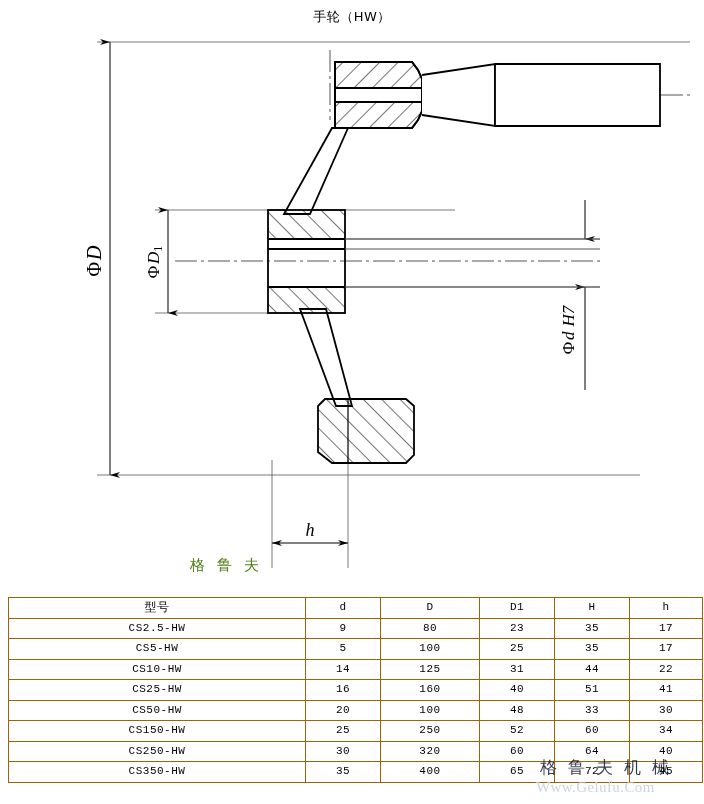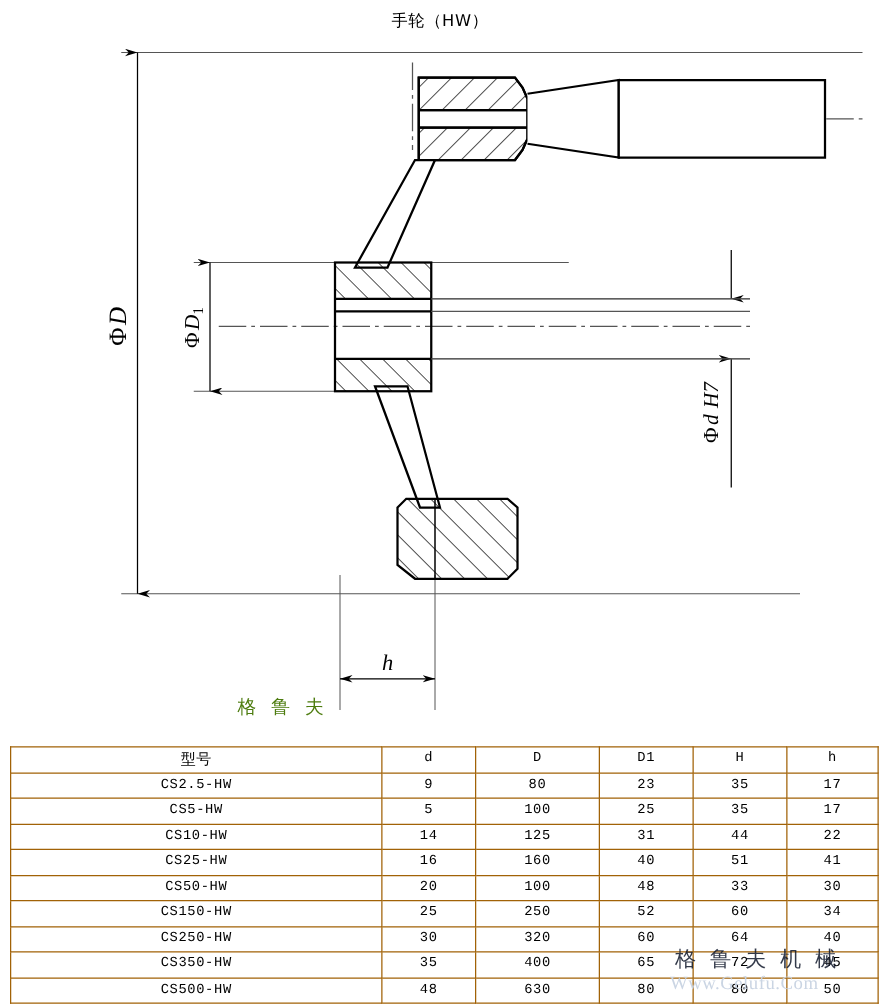--- a/index.html
+++ b/index.html
@@ -280,27 +280,19 @@
           <td class="c-h">40</td>
         </tr>
         <tr>
           <td class="model">CS350-HW</td>
           <td class="c-d">35</td>
           <td class="c-D">400</td>
           <td class="c-D1">65</td>
           <td class="c-H">72</td>
           <td class="c-h">45</td>
         </tr>
-        <tr>
-          <td class="model">CS500-HW</td>
-          <td class="c-d">48</td>
-          <td class="c-D">630</td>
-          <td class="c-D1">80</td>
-          <td class="c-H">80</td>
-          <td class="c-h">50</td>
-        </tr>
       </tbody>
   </table>
 </div>
 
 <div class="wm" id="wm-mid">格鲁夫</div>
 <div class="wm" id="wm-cn">格鲁夫机械</div>
 <div class="wm" id="wm-url">Www.Gelufu.Com</div>
 
 </body></html>

